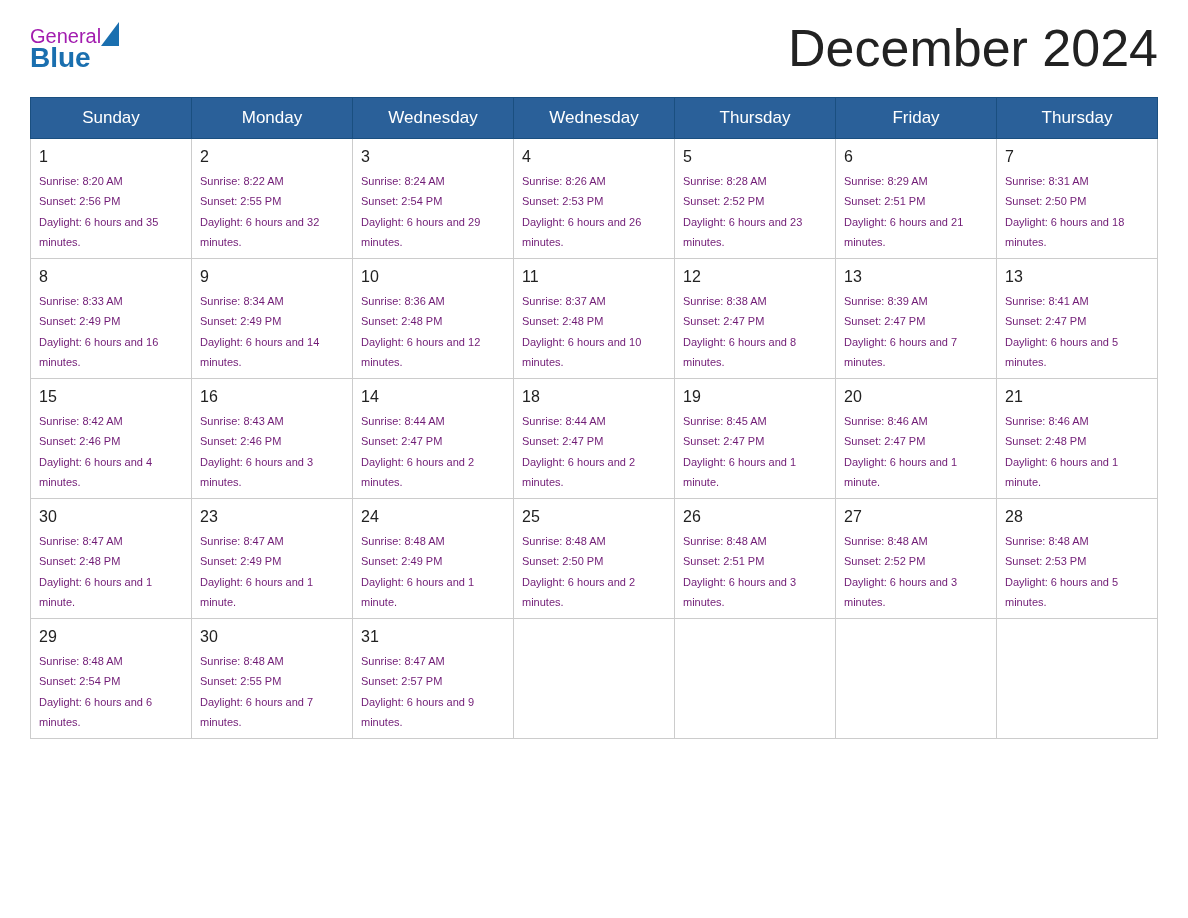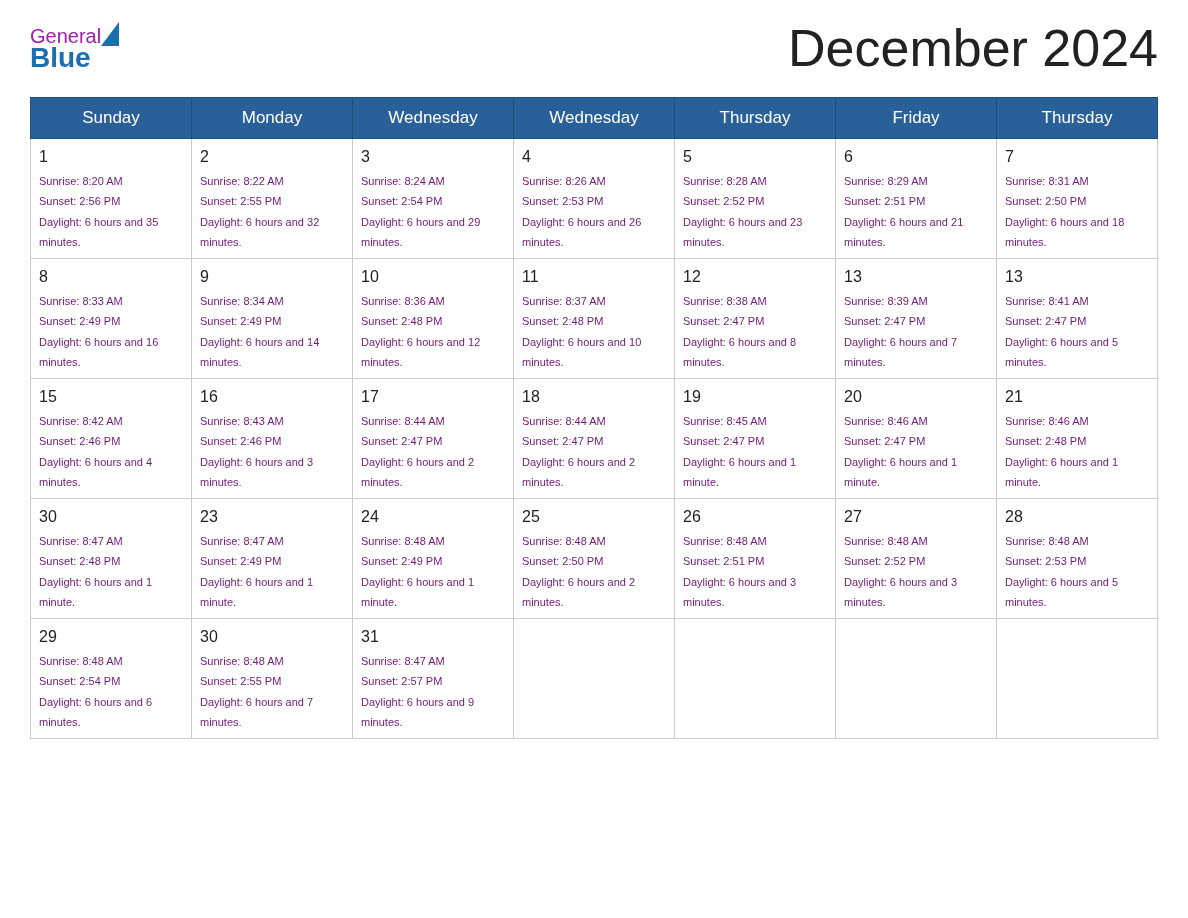--- a/index.html
+++ b/index.html
@@ -141,21 +141,21 @@
         <td><span class="day-num">9</span><span class="day-info">Sunrise: 8:34 AM<br>Sunset: 2:49 PM<br>Daylight: 6 hours and 14 minutes.</span></td>
         <td><span class="day-num">10</span><span class="day-info">Sunrise: 8:36 AM<br>Sunset: 2:48 PM<br>Daylight: 6 hours and 12 minutes.</span></td>
         <td><span class="day-num">11</span><span class="day-info">Sunrise: 8:37 AM<br>Sunset: 2:48 PM<br>Daylight: 6 hours and 10 minutes.</span></td>
         <td><span class="day-num">12</span><span class="day-info">Sunrise: 8:38 AM<br>Sunset: 2:47 PM<br>Daylight: 6 hours and 8 minutes.</span></td>
         <td><span class="day-num">13</span><span class="day-info">Sunrise: 8:39 AM<br>Sunset: 2:47 PM<br>Daylight: 6 hours and 7 minutes.</span></td>
         <td><span class="day-num">13</span><span class="day-info">Sunrise: 8:41 AM<br>Sunset: 2:47 PM<br>Daylight: 6 hours and 5 minutes.</span></td>
       </tr>
       <tr>
         <td><span class="day-num">15</span><span class="day-info">Sunrise: 8:42 AM<br>Sunset: 2:46 PM<br>Daylight: 6 hours and 4 minutes.</span></td>
         <td><span class="day-num">16</span><span class="day-info">Sunrise: 8:43 AM<br>Sunset: 2:46 PM<br>Daylight: 6 hours and 3 minutes.</span></td>
-        <td><span class="day-num">17</span><span class="day-info">Sunrise: 8:44 AM<br>Sunset: 2:47 PM<br>Daylight: 6 hours and 2 minutes.</span></td>
+        <td><span class="day-num">14</span><span class="day-info">Sunrise: 8:44 AM<br>Sunset: 2:47 PM<br>Daylight: 6 hours and 2 minutes.</span></td>
         <td><span class="day-num">18</span><span class="day-info">Sunrise: 8:44 AM<br>Sunset: 2:47 PM<br>Daylight: 6 hours and 2 minutes.</span></td>
         <td><span class="day-num">19</span><span class="day-info">Sunrise: 8:45 AM<br>Sunset: 2:47 PM<br>Daylight: 6 hours and 1 minute.</span></td>
         <td><span class="day-num">20</span><span class="day-info">Sunrise: 8:46 AM<br>Sunset: 2:47 PM<br>Daylight: 6 hours and 1 minute.</span></td>
         <td><span class="day-num">21</span><span class="day-info">Sunrise: 8:46 AM<br>Sunset: 2:48 PM<br>Daylight: 6 hours and 1 minute.</span></td>
       </tr>
       <tr>
         <td><span class="day-num">30</span><span class="day-info">Sunrise: 8:47 AM<br>Sunset: 2:48 PM<br>Daylight: 6 hours and 1 minute.</span></td>
         <td><span class="day-num">23</span><span class="day-info">Sunrise: 8:47 AM<br>Sunset: 2:49 PM<br>Daylight: 6 hours and 1 minute.</span></td>
         <td><span class="day-num">24</span><span class="day-info">Sunrise: 8:48 AM<br>Sunset: 2:49 PM<br>Daylight: 6 hours and 1 minute.</span></td>
         <td><span class="day-num">25</span><span class="day-info">Sunrise: 8:48 AM<br>Sunset: 2:50 PM<br>Daylight: 6 hours and 2 minutes.</span></td>

